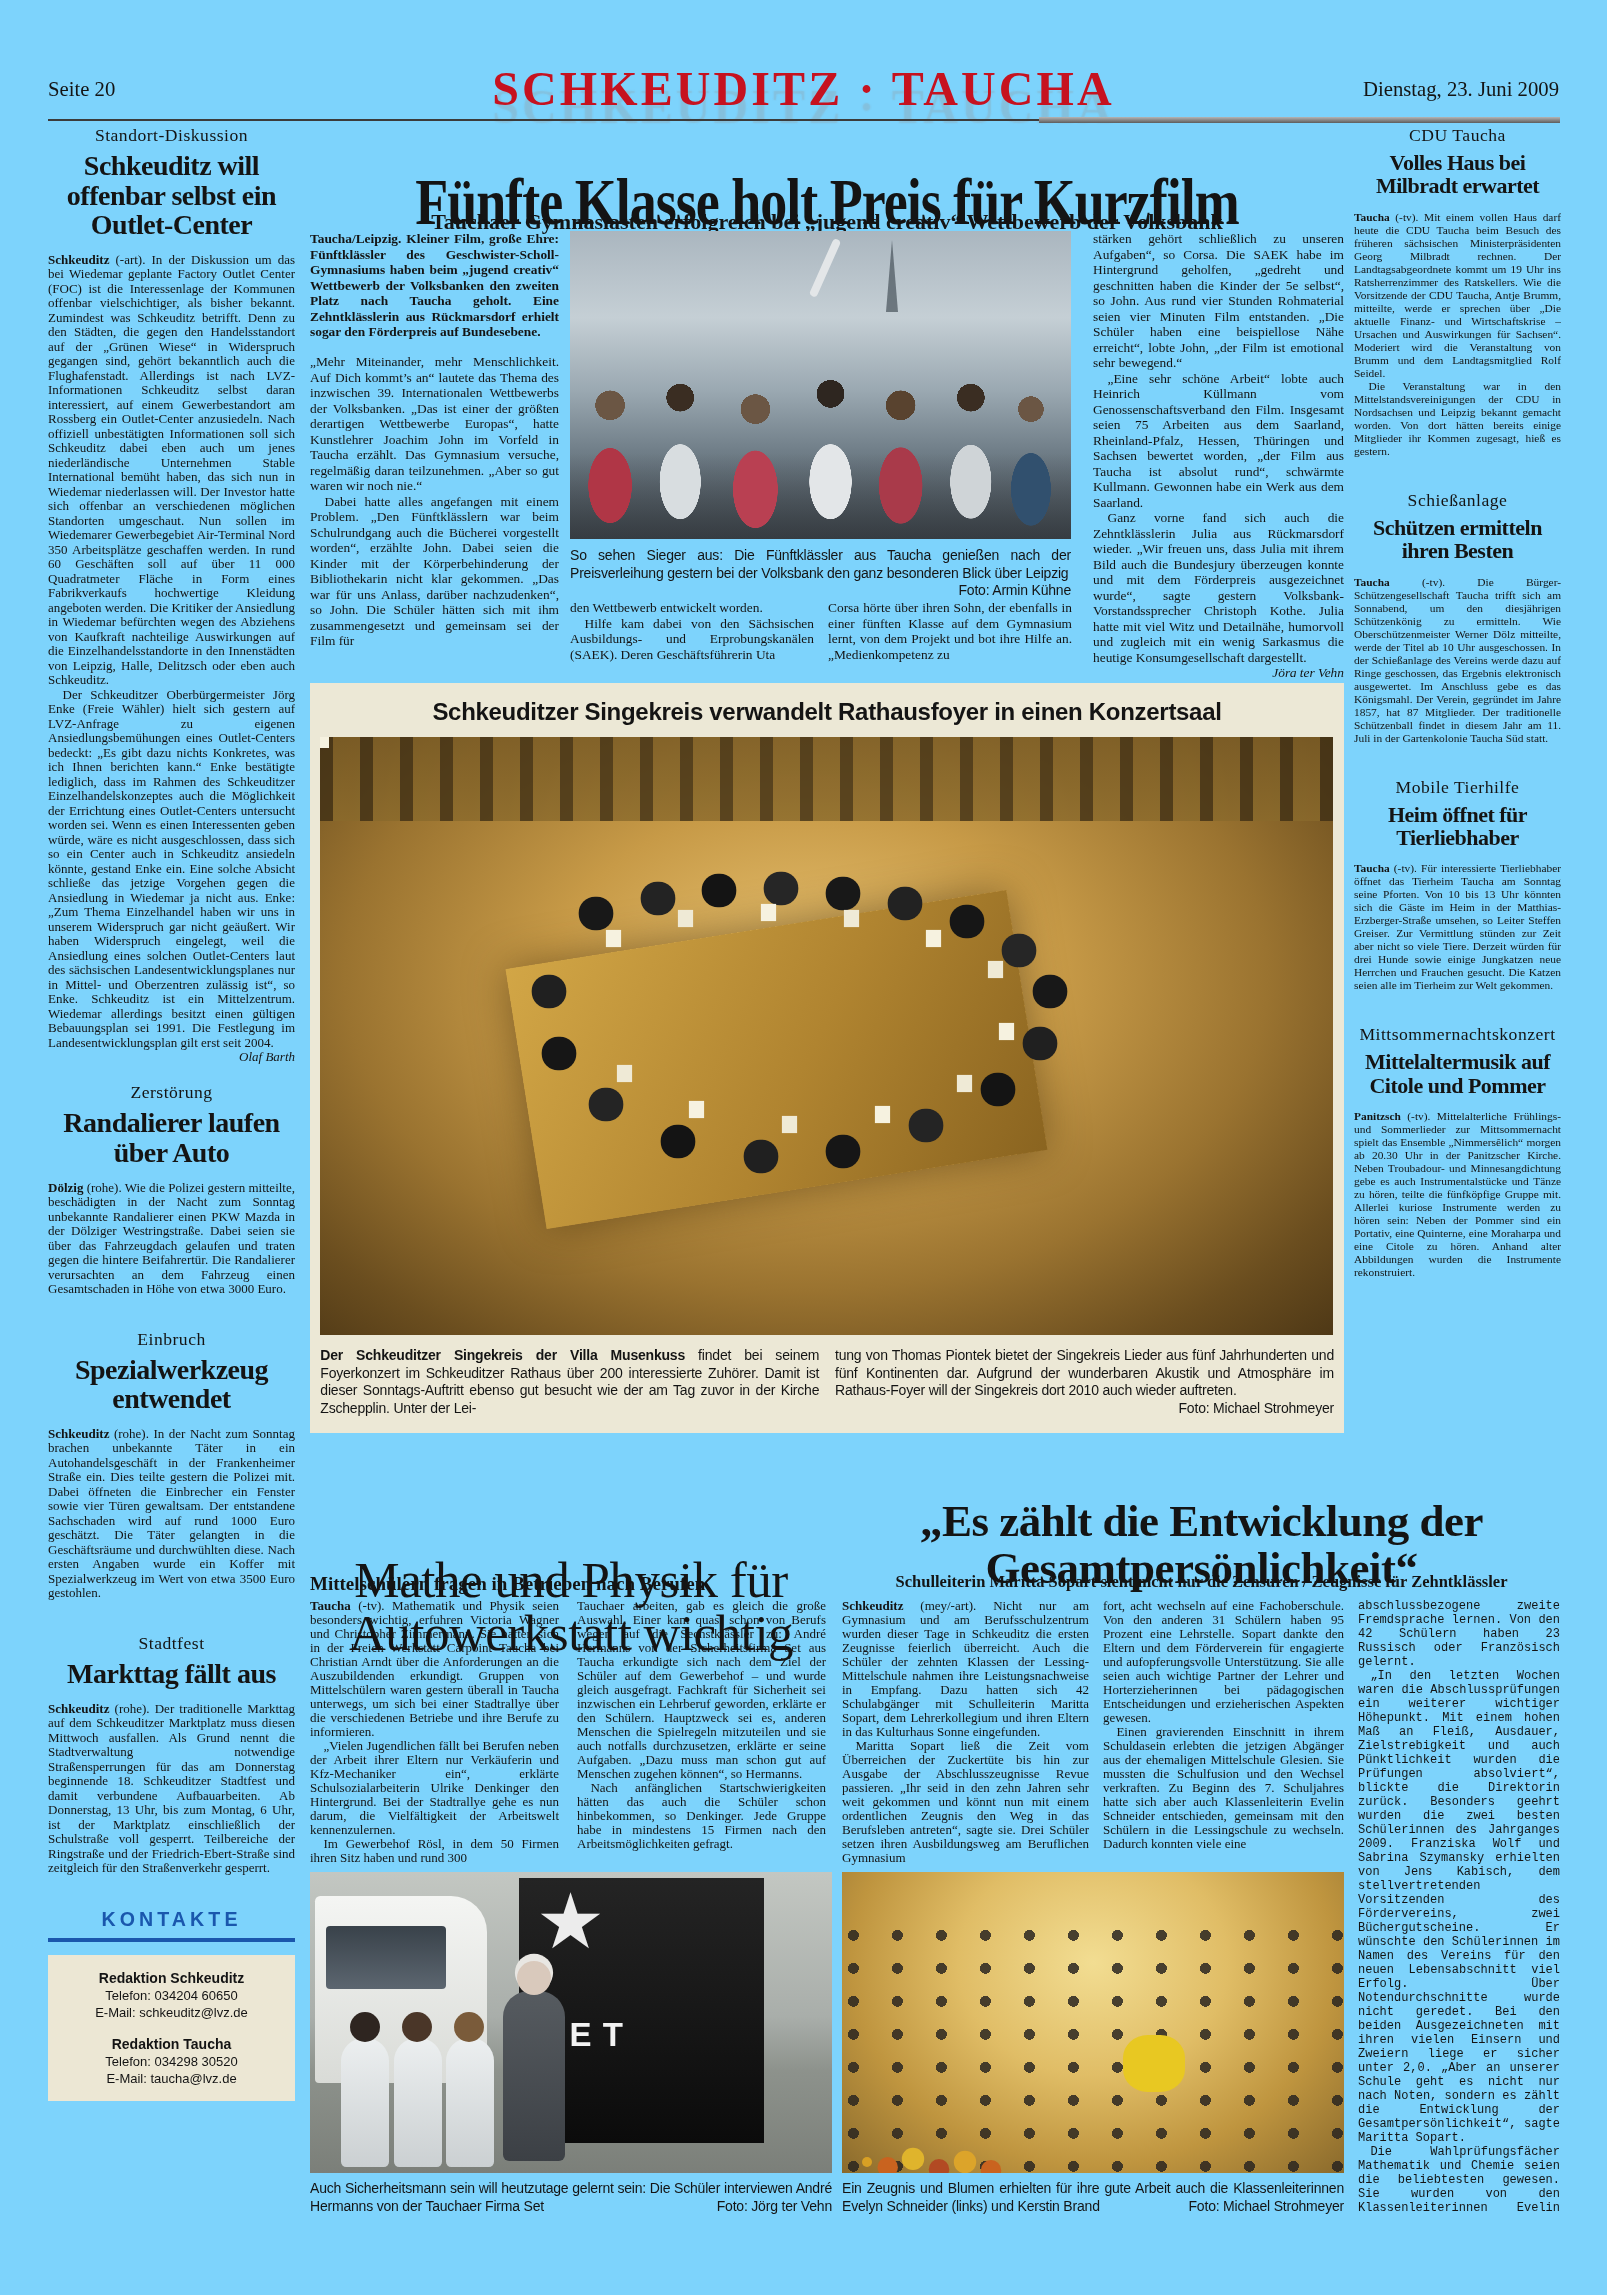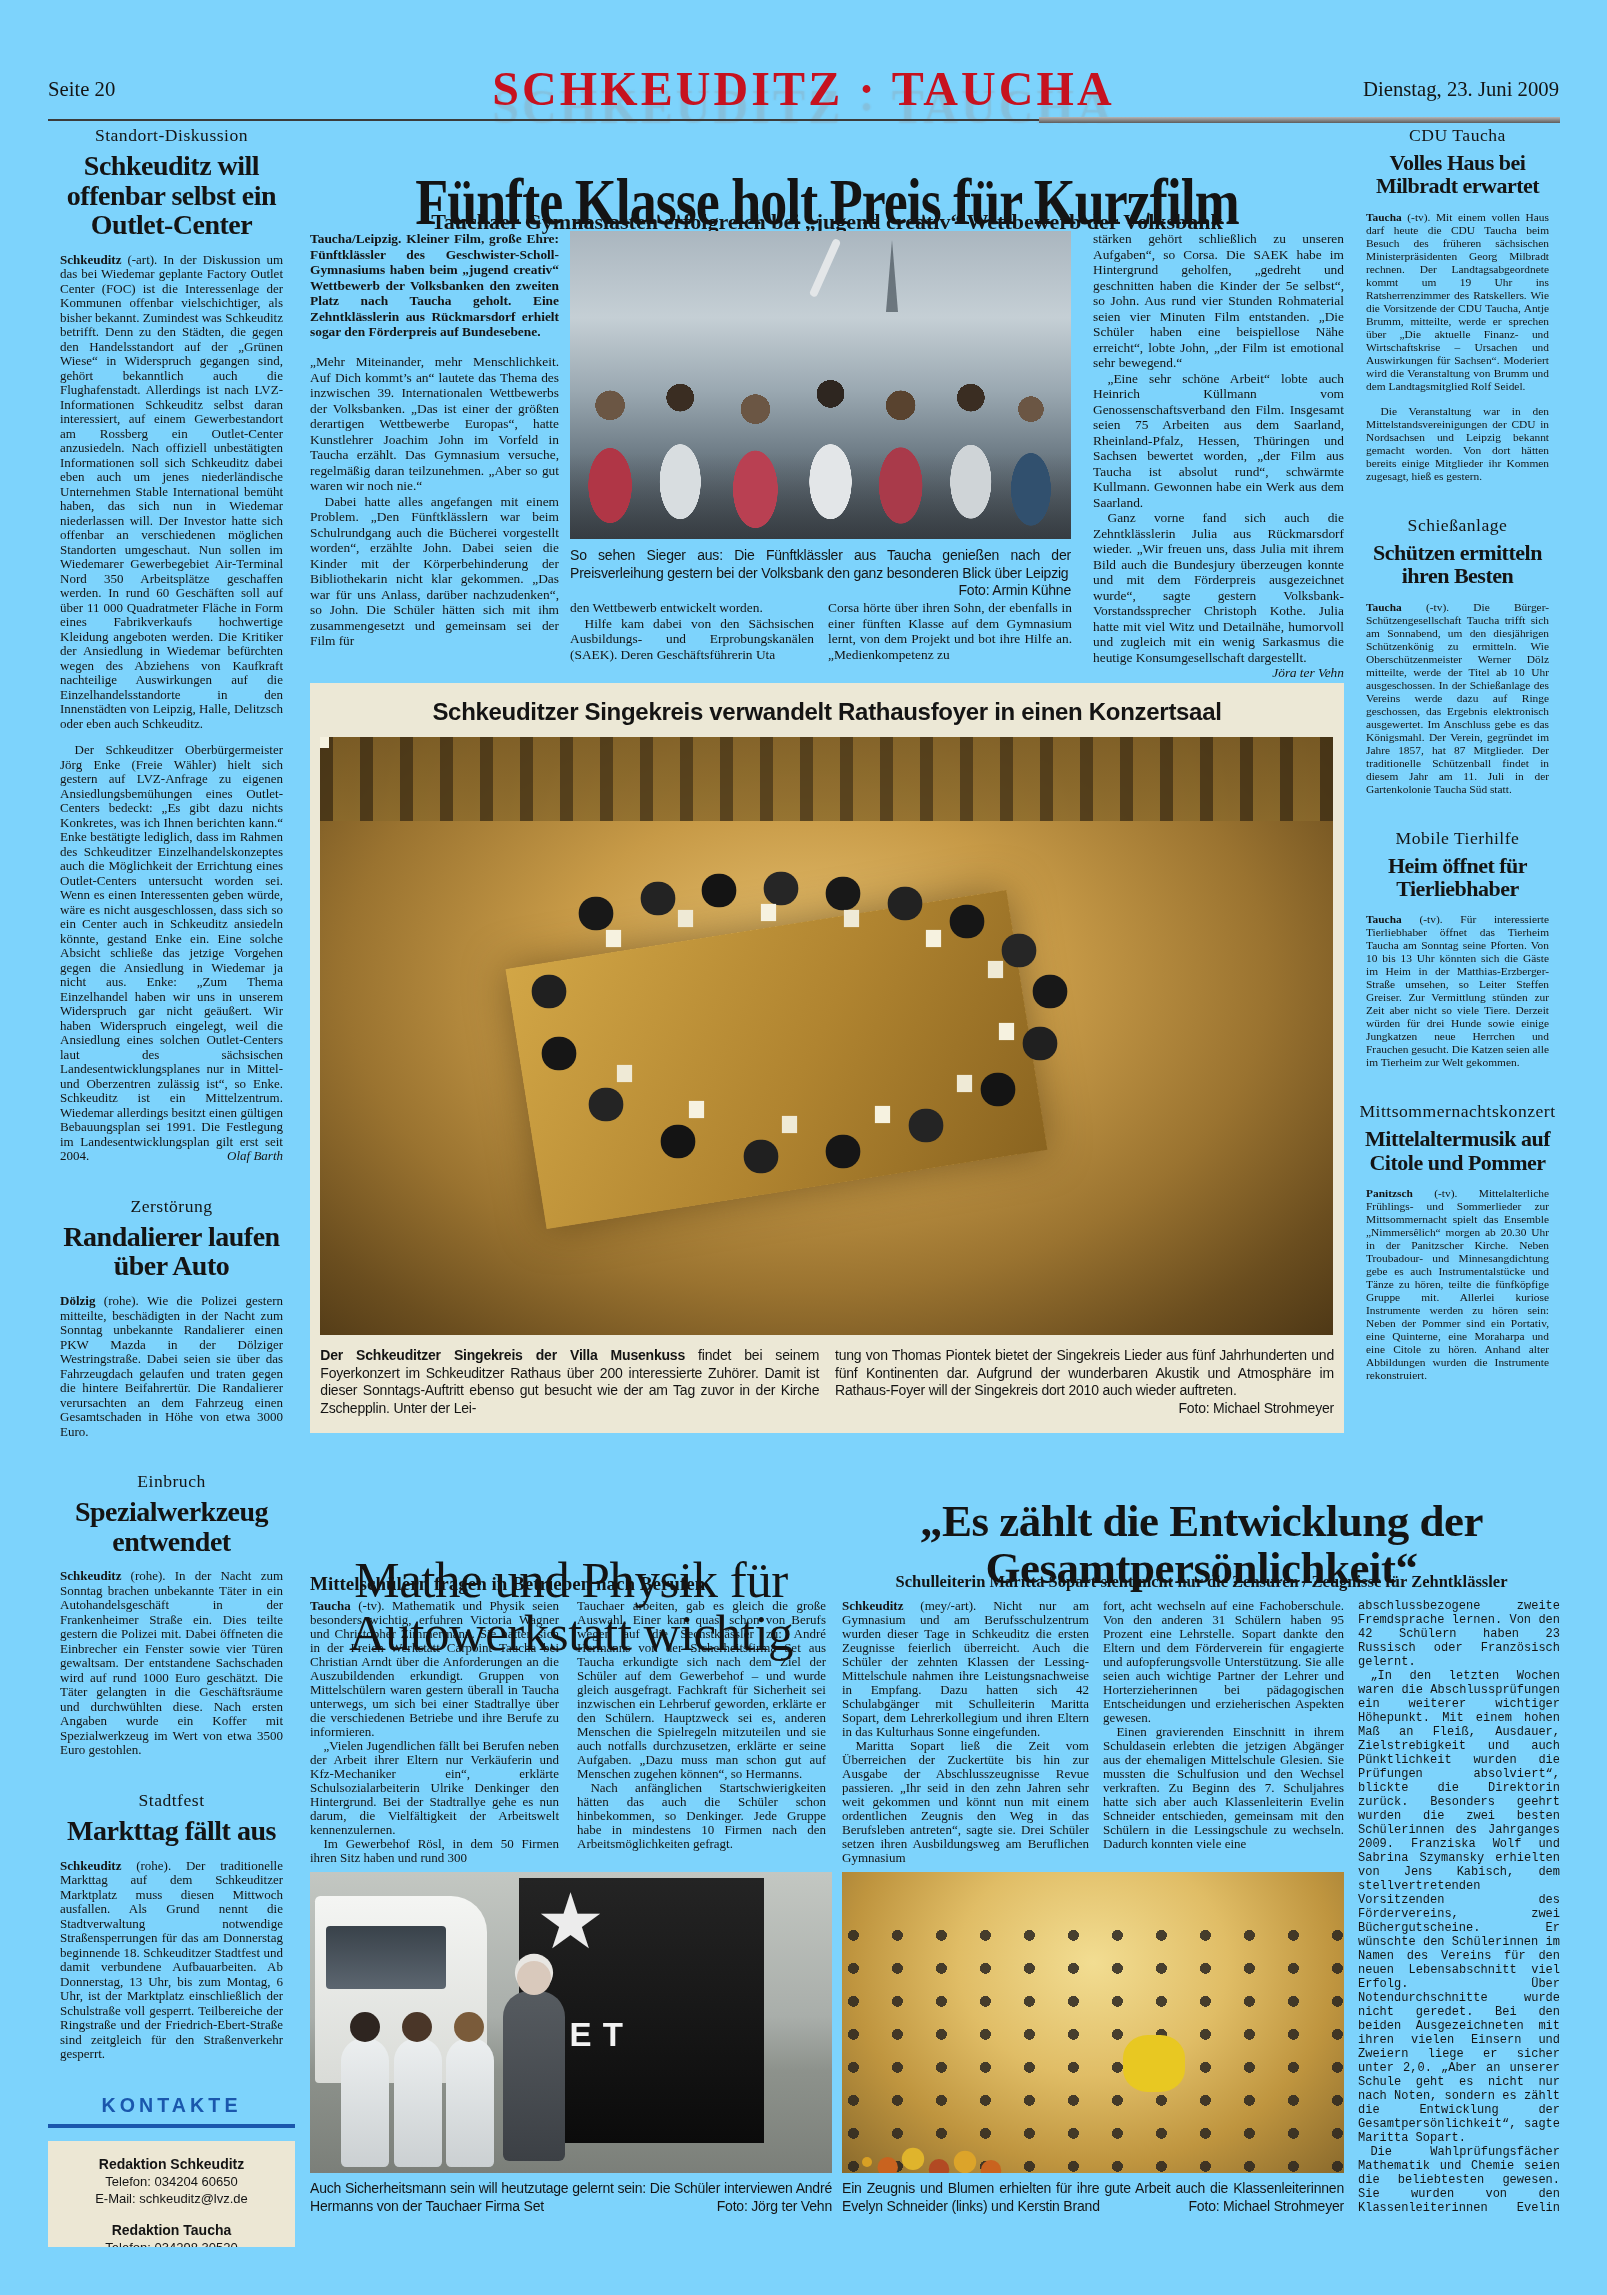--- a/index.html
+++ b/index.html
@@ -15,21 +15,21 @@
   .hdr-rule{position:absolute;top:119px;left:48px;width:1512px;height:2.1px;background:#3b3b3b;}
   .hdr-rule-thick{position:absolute;top:117px;left:1039px;width:521px;height:5.7px;
                   background:linear-gradient(#b5b5b5,#5d5d5d);}
 
   
   .kicker{text-align:center;font-size:17.6px;letter-spacing:0.5px;margin:0 0 5.2px;}
   .hl-s{text-align:center;font-weight:bold;font-size:28px;line-height:1.05;
         letter-spacing:-0.5px;margin:0 0 13.4px;}
   .body-s{font-size:13px;line-height:14.5px;text-align:justify;hyphens:auto;}
   .col-right .body-s{font-size:11.4px;line-height:13px;}
-  .body-s p{margin:12px;text-indent:14.5px;}
+  .body-s p{margin:0;text-indent:14.5px;}
   .body-s p.first{text-indent:0;}
   .lead-city{font-weight:bold;}
   .author{float:right;font-style:italic;padding-left:10.3px;}
   .art{margin-bottom:32px;}
 
   .col-left{position:absolute;left:48px;top:125px;width:247px;height:2122px;overflow:hidden;}
   .col-right{position:absolute;left:1354px;top:125px;width:207px;height:1498px;overflow:hidden;}
   .col-right .hl-s{font-size:22px;letter-spacing:-0.5px;}
 
   
@@ -293,21 +293,21 @@
   <h1 class="bl-headline">Mathe und Physik für Autowerkstatt wichtig</h1>
   <div class="bl-subhead">Mittelschülern fragen in Betrieben nach Berufen</div>
 
   <div class="b-col" id="blcol1">
     <p class="first"><b class="lead-city">Taucha</b> <span>(-tv). Mathematik und Physik seien besonders wichtig, erfuhren Victoria Wagner und Christopher Zimmermann. Sie hatten sich in der Freien Werkstatt Carpoint Taucha bei Christian Arndt über die Anforderungen an die Auszubildenden erkundigt. Gruppen von Mittelschülern waren gestern überall in Taucha unterwegs, um sich bei einer Stadtrallye über die verschiedenen Betriebe und ihre Berufe zu informieren.</span></p>
     <p><span>„Vielen Jugendlichen fällt bei Berufen neben der Arbeit ihrer Eltern nur Verkäuferin und Kfz-Mechaniker ein“, erklärte Schulsozialarbeiterin Ulrike Denkinger den Hintergrund. Bei der Stadtrallye gehe es nun darum, die Vielfältigkeit der Arbeitswelt kennenzulernen.</span></p>
     <p><span>Im Gewerbehof Rösl, in dem 50 Firmen ihren Sitz haben und rund 300</span></p>
   </div>
   <div class="b-col" id="blcol2">
     <p class="first"><span>Tauchaer arbeiten, gab es gleich die große Auswahl. Einer kam quasi schon von Berufs wegen auf die Sechstklässler zu: André Hermanns von der Sicherheitsfirma Set aus Taucha erkundigte sich nach dem Ziel der Schüler auf dem Gewerbehof – und wurde gleich ausgefragt. Fachkraft für Sicherheit sei inzwischen ein Lehrberuf geworden, erklärte er den Schülern. Hauptzweck sei es, anderen Menschen die Spielregeln mitzuteilen und sie auch notfalls durchzusetzen, erklärte er seine Aufgaben. „Dazu muss man schon gut auf Menschen zugehen können“, so Hermanns.</span></p>
-    <p><span>Nach anfänglichen Startschwierigkeiten hätten das auch die Schüler schon hinbekommen, so Denkinger. Jede Gruppe habe in mindestens 10 Firmen nach den Arbeitsmöglichkeiten gefragt.</span></p>
+    <p><span>Nach anfänglichen Startschwierigkeiten hätten das auch die Schüler schon hinbekommen, so Denkinger. Jede Gruppe habe in mindestens 15 Firmen nach den Arbeitsmöglichkeiten gefragt.</span></p>
   </div>
 
   <div class="photo" id="photo-set">
     <div class="set-van">
       <div class="set-van-win"></div>
     </div>
     <div class="set-trailer">
       <div class="set-star">★</div>
       <div class="set-logo">SET</div>
     </div>

